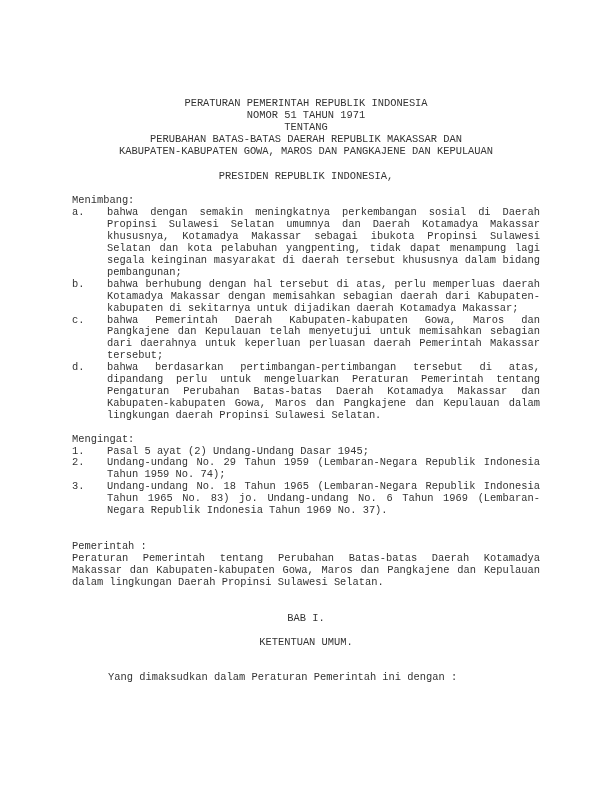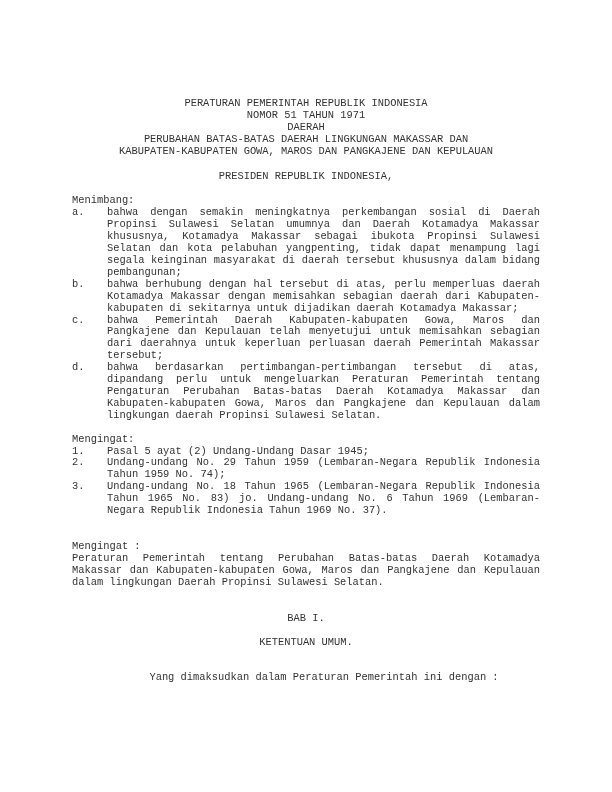--- a/index.html
+++ b/index.html
@@ -9,31 +9,31 @@
     font-family:"Liberation Mono", "DejaVu Sans Mono", monospace;
     font-size:10.4px; line-height:11.9px; color:#333333;margin-top:27px;
   }
   .center { text-align:center; }
   .just { text-align:justify; text-align-last:left; }
   .gap1 { height:12px; }
   .gap2 { height:13px; }
   .item { display:flex; }
   .item .lbl { width:35px; flex:none; }
   .item .body { flex:1; text-align:justify; text-align-last:left; }
-  .indentpara { padding-left:36px;text-align:center; }
+  .indentpara { padding-left:36px; }
 </style>
 </head>
 <body>
 
 <div class="page">
   <div>
     <div class="center">PERATURAN PEMERINTAH REPUBLIK INDONESIA</div>
     <div class="center">NOMOR 51 TAHUN 1971</div>
-    <div class="center">DAERAH</div>
-    <div class="center">PERUBAHAN BATAS-BATAS DAERAH LINGKUNGAN MAKASSAR DAN</div>
+    <div class="center">TENTANG</div>
+    <div class="center">PERUBAHAN BATAS-BATAS DAERAH REPUBLIK MAKASSAR DAN</div>
     <div class="center">KABUPATEN-KABUPATEN GOWA, MAROS DAN PANGKAJENE DAN KEPULAUAN</div>
   </div>
   <div class="gap2"></div>
   <div class="center">PRESIDEN REPUBLIK INDONESIA,</div>
   <div class="gap2"></div>
 
   <div>
     <div>Menimbang:</div>
     <div class="item">
       <span class="lbl">a.</span>
@@ -67,21 +67,21 @@
     <div class="item">
       <span class="lbl">3.</span>
       <span class="body">Undang-undang No. 18 Tahun 1965 (Lembaran-Negara Republik Indonesia Tahun 1965 No. 83) jo. Undang-undang No. 6 Tahun 1969 (Lembaran-Negara Republik Indonesia Tahun 1969 No. 37).</span>
     </div>
   </div>
   <div class="gap1"></div>
 
   <div class="gap1"></div>
 
   <div>
-    <div>Mengingat :</div>
+    <div>Pemerintah :</div>
     <div class="just">Peraturan Pemerintah tentang Perubahan Batas-batas Daerah Kotamadya Makassar dan Kabupaten-kabupaten Gowa, Maros dan Pangkajene dan Kepulauan dalam lingkungan Daerah Propinsi Sulawesi Selatan.</div>
   </div>
   <div class="gap1"></div>
   <div class="gap1"></div>
 
   <div class="center">BAB I.</div>
   <div class="gap1"></div>
   <div class="center">KETENTUAN UMUM.</div>
   <div class="gap1"></div>
   <div class="gap1"></div>

